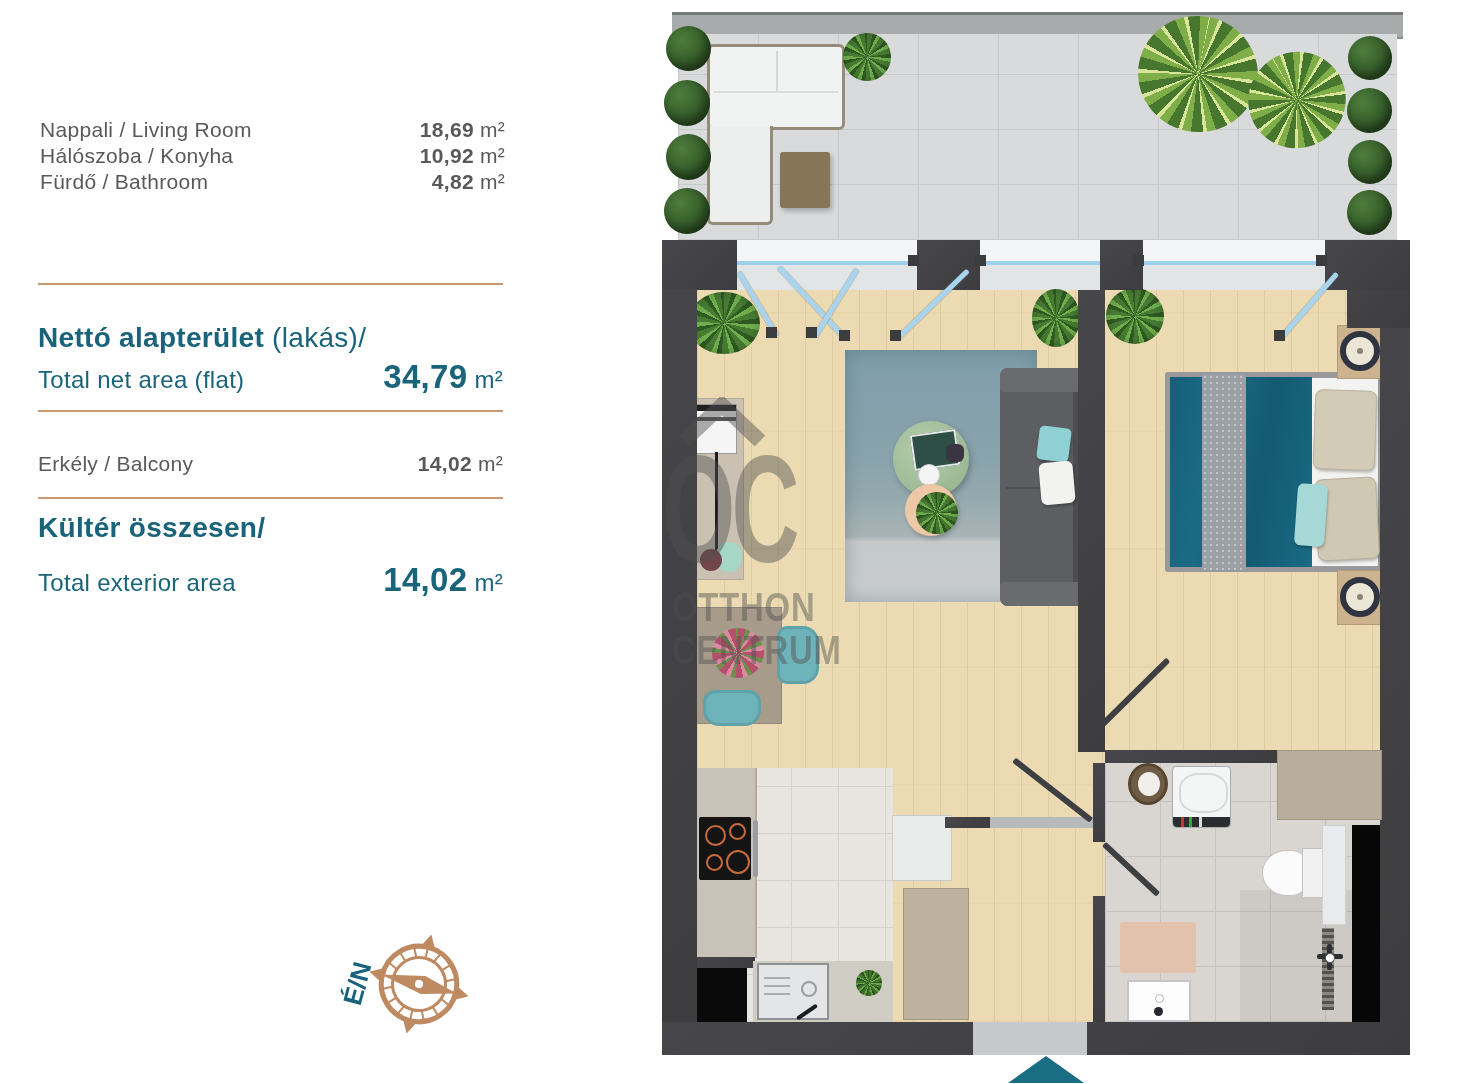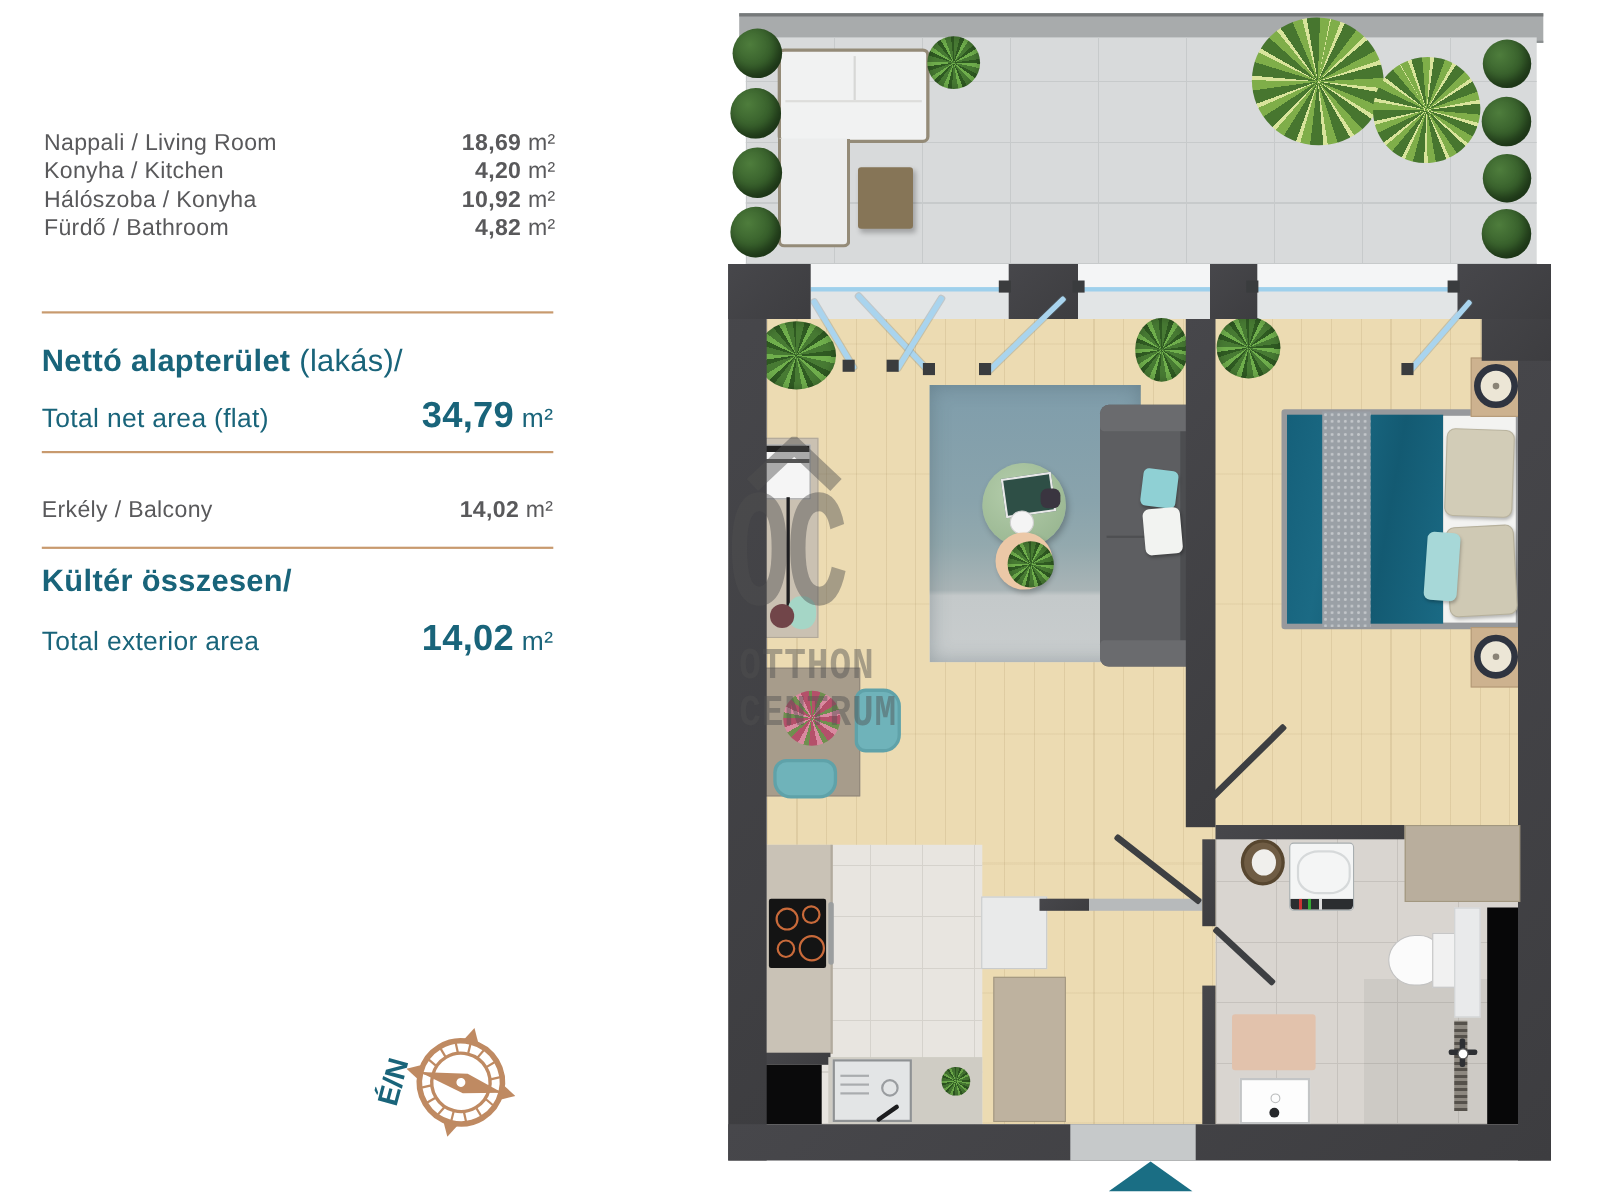--- a/index.html
+++ b/index.html
@@ -60,36 +60,32 @@
 <body>
 
 <div id="page">
 
   <div class="abs" style="left:40px;top:118px;width:465px;">
     <div class="room-row">
       <span>Nappali / Living Room</span>
       <span><span class="room-val">18,69</span><span class="room-unit">m²</span></span>
     </div>
     <div class="room-row">
-      <span>Konyha / Kitchen</span>
-      <span><span class="room-val">4,20</span><span class="room-unit">m²</span></span>
-    </div>
-    <div class="room-row">
       <span>Hálószoba / Konyha</span>
       <span><span class="room-val">10,92</span><span class="room-unit">m²</span></span>
     </div>
     <div class="room-row">
       <span>Fürdő / Bathroom</span>
       <span><span class="room-val">4,82</span><span class="room-unit">m²</span></span>
     </div>
   </div>
 
   <div class="abs divider" style="left:38px;top:283px;width:465px;"></div>
 
-  <div class="abs teal h-title" style="left:38px;top:312px;width:500px;">
+  <div class="abs teal h-title" style="left:38px;top:322px;width:500px;">
     <span>Nettó alapterület</span><span class="light"> (lakás)/</span>
   </div>
   <div class="abs teal sub-row" style="left:38px;top:358px;width:465px;">
     <span>Total net area (flat)</span>
     <span><span class="big-val">34,79</span><span class="sub-unit">m²</span></span>
   </div>
 
   <div class="abs divider" style="left:38px;top:410px;width:465px;"></div>
 
   <div class="abs room-row" style="left:38px;top:452px;width:465px;">
@@ -132,21 +128,21 @@
     <g fill="#bf8a62">
       <polygon points="50,0 43,13 57,13"></polygon>
       <polygon points="50,100 43,87 57,87"></polygon>
       <polygon points="0,50 13,43 13,57"></polygon>
       <polygon points="100,50 87,43 87,57"></polygon>
       <polygon points="12,50 54,41 88,50 54,59"></polygon>
     </g>
     <circle cx="50" cy="50" r="4" fill="#ffffff"></circle>
   </svg>
 
-  <div class="abs" style="left:0;top:0;width:1470px;height:804px;font-family:Liberation Mono, monospace;">
+  <div class="abs" style="left:0;top:0;width:1470px;height:804px;">
 
     <div class="abs" style="left:672px;top:12px;width:731px;height:22px;background:#a8abac;border-top:3px solid #76797a;border-bottom:2px solid #8b8f90;"></div>
     <div class="abs btile" style="left:678px;top:34px;width:719px;height:206px;"></div>
 
     <div class="abs" style="left:707px;top:44px;width:138px;height:86px;background:#f1f2f2;border:3px solid #948b78;border-radius:6px;box-sizing:border-box;">
       <div style="position:absolute;left:50%;top:4px;width:2px;height:40px;background:#d7d8d6;"></div>
       <div style="position:absolute;left:4px;top:44px;width:124px;height:2px;background:#dddddb;"></div>
     </div>
     <div class="abs" style="left:707px;top:126px;width:66px;height:99px;background:#eceded;border:3px solid #948b78;border-top:none;border-radius:0 0 6px 6px;box-sizing:border-box;"></div>
     <div class="abs" style="left:780px;top:152px;width:50px;height:56px;background:#867557;border-radius:3px;box-shadow:2px 3px 5px rgba(0,0,0,.25);"></div>

